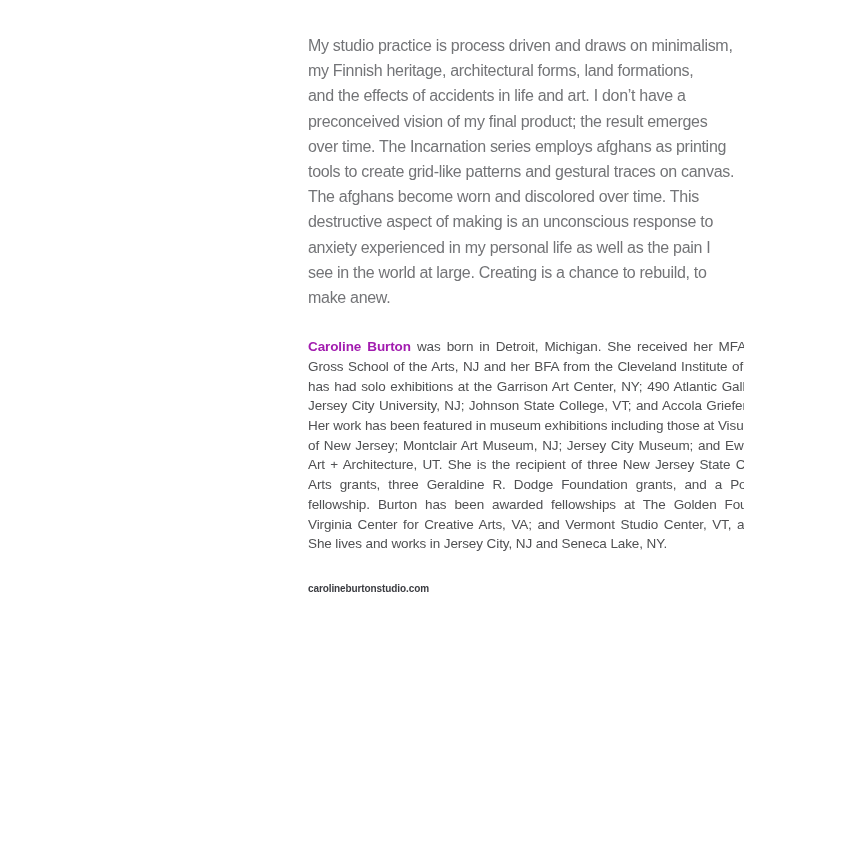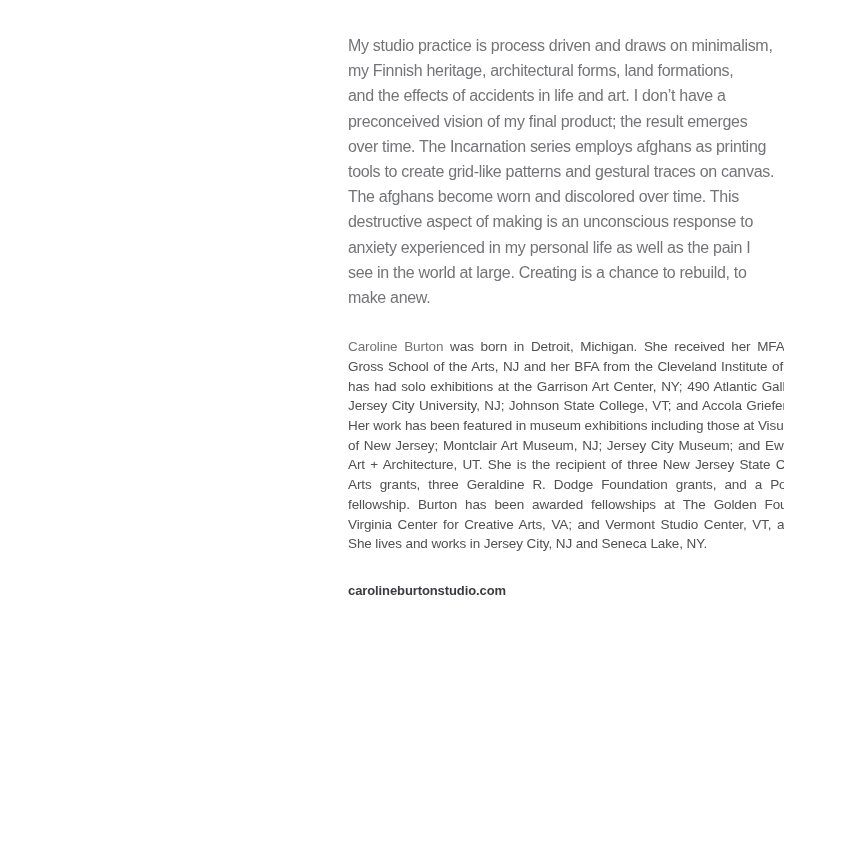--- a/index.html
+++ b/index.html
@@ -7,21 +7,20 @@
     padding: 0;
     background: #ffffff;
   }
   .page {
     position: relative;
     width: 744px;
     height: 864px;
     background: #ffffff;
     overflow: hidden;
     font-family: "Liberation Sans", "DejaVu Sans", sans-serif;
-    margin-left: 40px;
   }
   .content {
     position: absolute;
     left: 308px;
     top: 33px;
     width: 516px;
   }
   .statement {
     color: #737477;
     font-size: 16px;
@@ -36,27 +35,27 @@
   }
   .bio {
     margin-top: 27px;
     color: #4f5052;
     font-size: 13.5px;
     line-height: 19.7px;
     letter-spacing: -0.1px;
     text-align: justify;
   }
   .bio .bio-name {
-    font-weight: normal;
-    color: #737373;
+    font-weight: bold;
+    color: #a21caf;
   }
   .website {
     margin-top: 29px;
     color: #3b3c41;
-    font-size: 13px;
+    font-size: 10px;
     letter-spacing: -0.1px;
     font-weight: bold;
   }
 </style>
 </head>
 <body>
 
 <div class="page">
   <div class="content">
 

